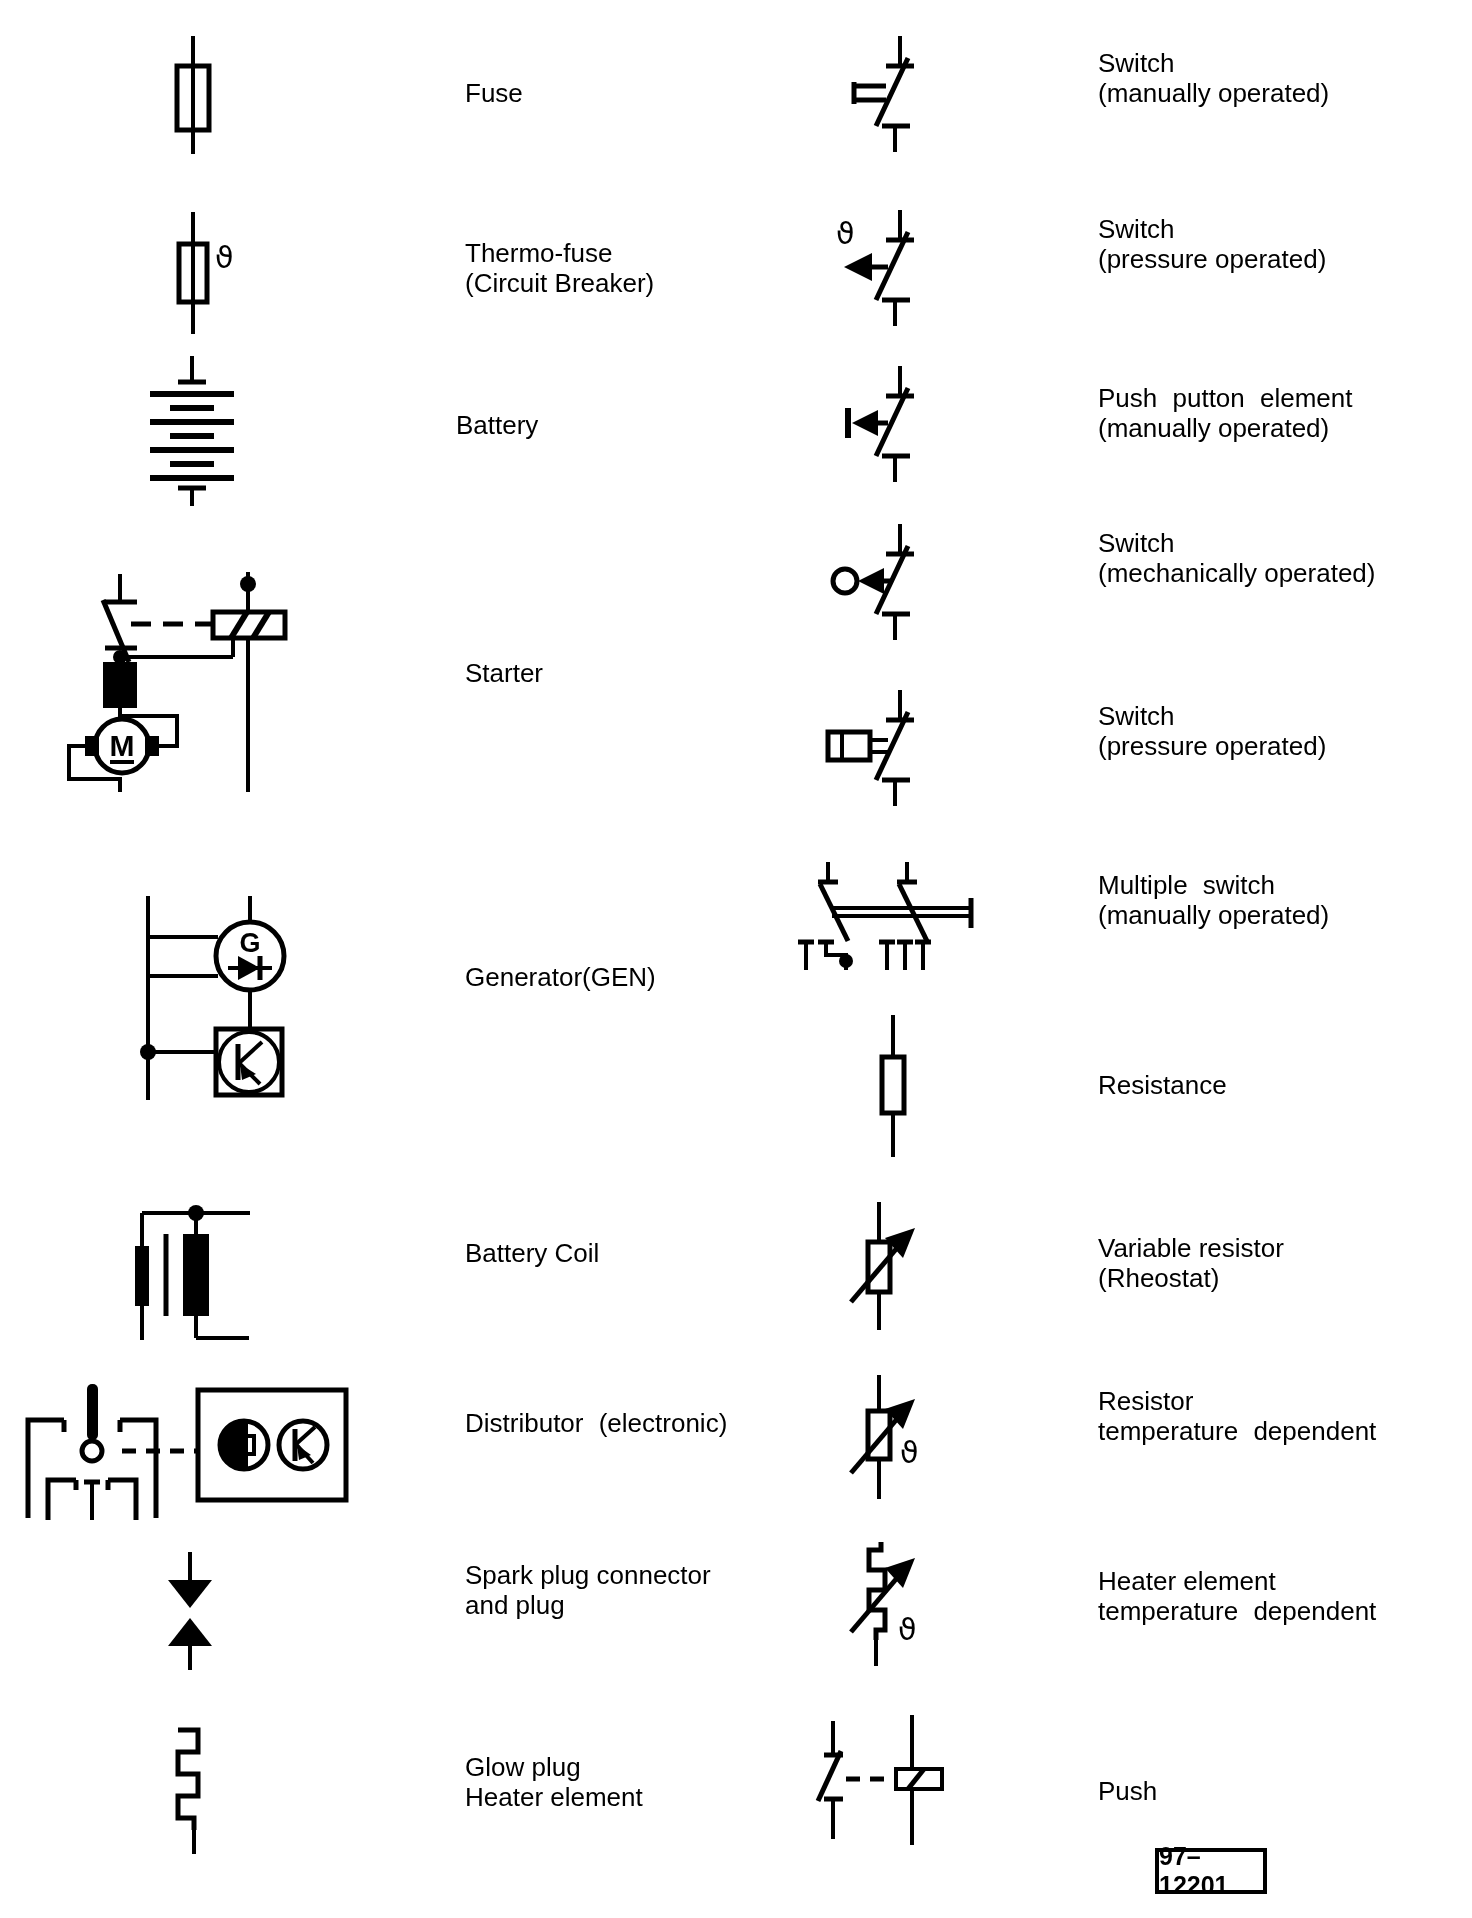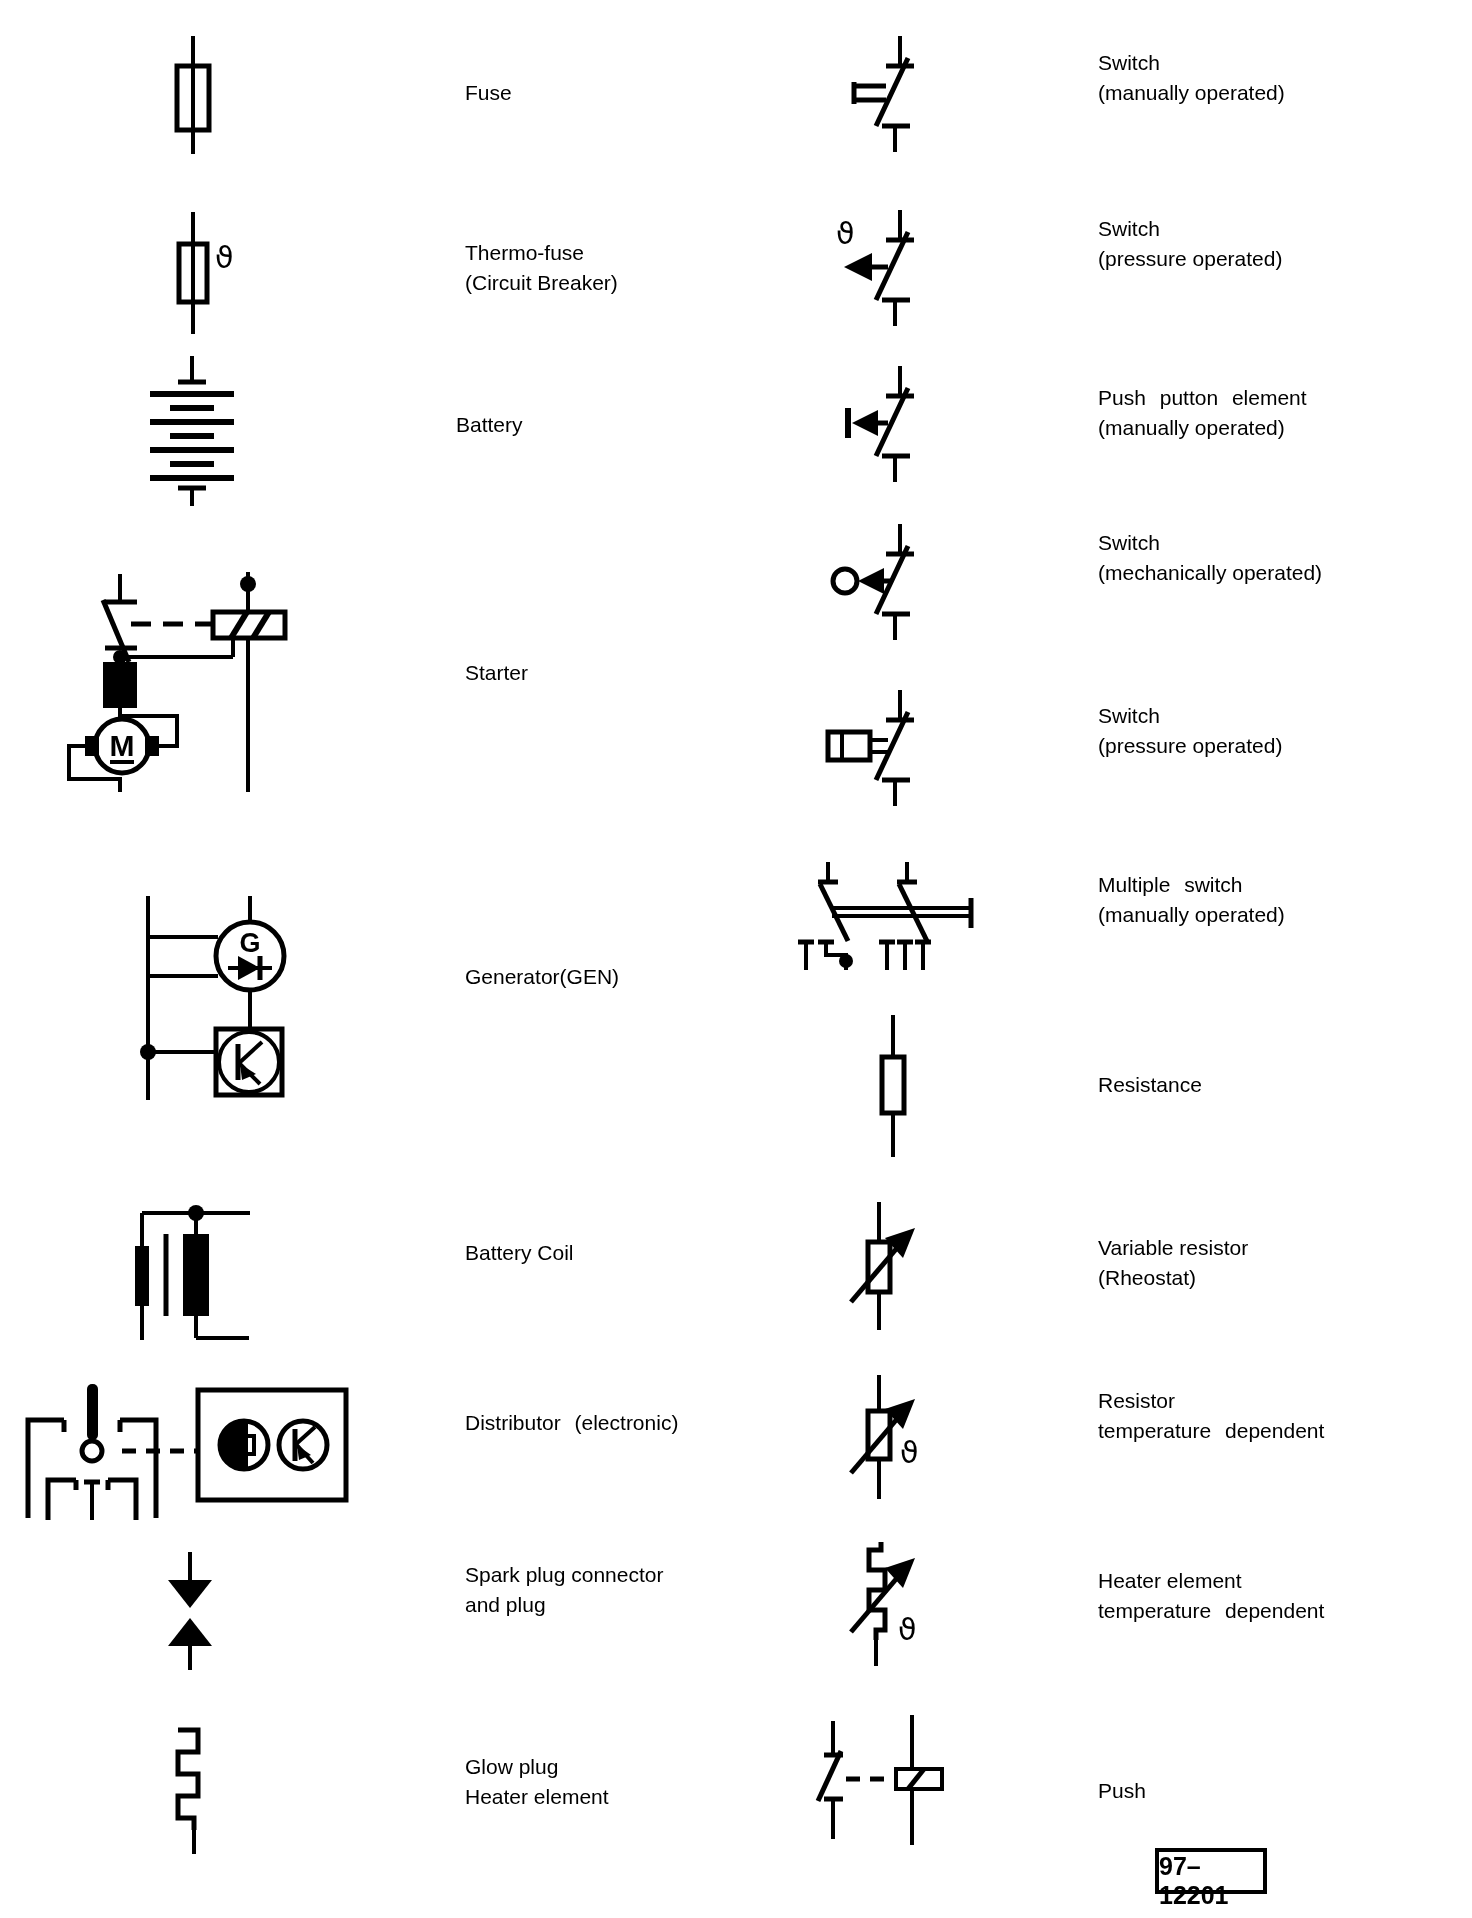--- a/index.html
+++ b/index.html
@@ -12,26 +12,26 @@
   svg.sym line, svg.sym rect, svg.sym path, svg.sym polyline, svg.sym circle {
     stroke:#000; fill:none; stroke-width:4;
   }
   svg.sym .sw5 { stroke-width:5; }
   svg.sym .sw6 { stroke-width:6; }
   svg.sym .fill { fill:#000; stroke:none; }
   svg.sym .mask { fill:#fff; stroke:#000; }
   svg.sym text { fill:#000; stroke:none; font-family:"Liberation Sans", sans-serif; }
   svg.sym text.theta { font-family:"DejaVu Sans", sans-serif; font-size:30px; }
   svg.sym text.bigletter { font-weight:bold; text-anchor:middle; }
-  .lbl { position:absolute; font-size:21px; line-height:30px; white-space:nowrap; }
+  .lbl { position:absolute; font-size:26px; line-height:30px; white-space:nowrap; }
   .lbl .ln { display:block; }
   .wsp { word-spacing:8px; }
   .codebox {
     position:absolute; left:1155px; top:1848px; width:104px; height:38px;
-    border:4px solid #000; display:flex; align-items:flex-start; justify-content:center;
+    border:4px solid #000; display:flex; align-items:center; justify-content:center;
     font-size:25px; font-weight:bold;
   }
 </style>
 </head>
 <body>
 
 <div class="canvas">
 
   <svg class="sym" style="left:163px;top:36px" width="60" height="118" viewBox="0 0 60 118">
     <line x1="30" y1="0" x2="30" y2="118"></line>

